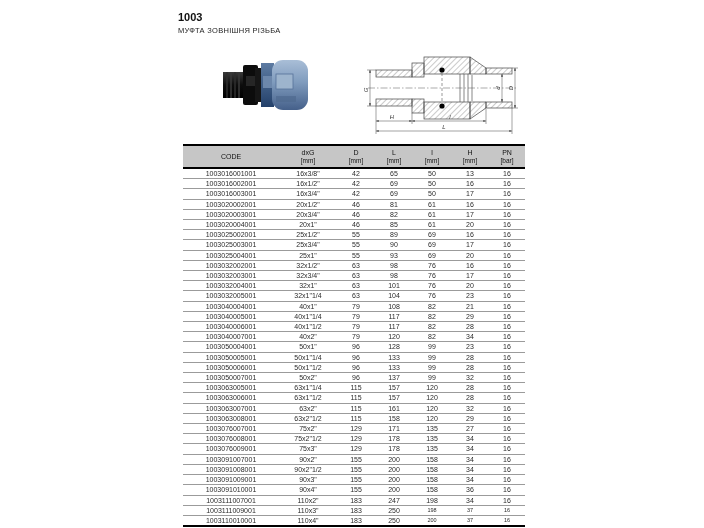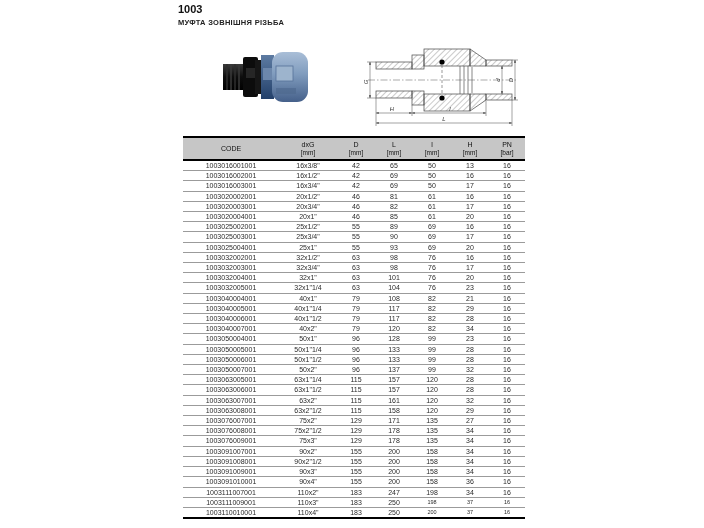--- a/index.html
+++ b/index.html
@@ -1,22 +1,22 @@
 <!DOCTYPE html>
 <html><head>
 <meta charset="utf-8">
 <style>
   * { margin:0; padding:0; box-sizing:border-box; }
   html,body { width:704px; height:528px; background:#ffffff; overflow:hidden;
               font-family:"Liberation Sans", sans-serif; }
-  .abs { position:absolute; }
+  .abs { position:absolute;margin-top:8px; }
 
   
   #product-code  { left:178px; top:3px;  font-size:11px; font-weight:bold; color:#111; }
-  #product-title { left:178px; top:18px; font-size:7.5px; color:#222; letter-spacing:.3px;font-weight:bold; }
+  #product-title { left:178px; top:18px; font-size:7.5px; color:#222; letter-spacing:.3px; }
 
   
   #photo-wrap   { left:222px; top:44px; width:88px; height:66px; }
   #drawing-wrap { left:364px; top:34px; width:158px; height:100px; }
 
   
   #table-wrap { left:183px; top:136px; width:342px; }
   table { border-collapse:collapse; width:342px; table-layout:fixed;
           border-top:2px solid #000; border-bottom:2px solid #000; }
   col.c-code { width:96px; } col.c-dxg { width:58px; }

